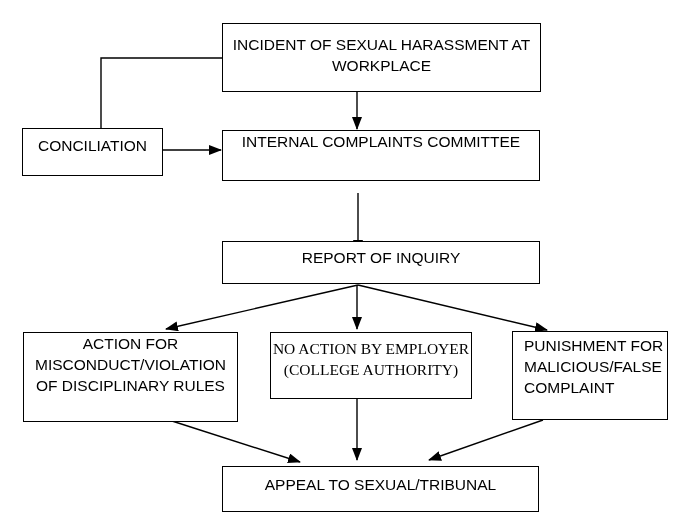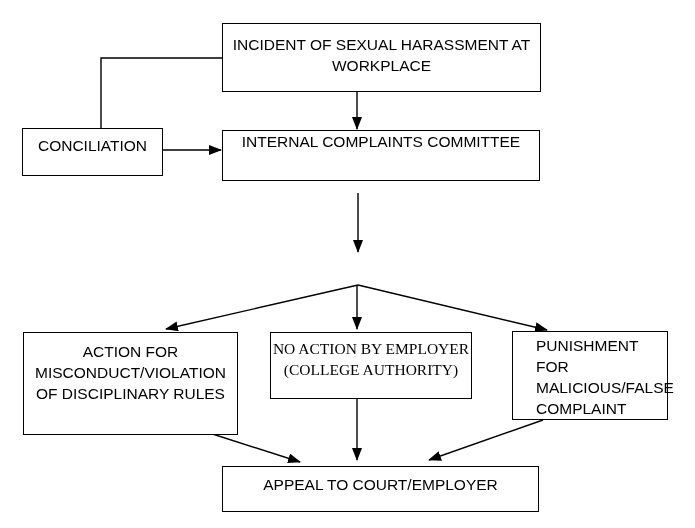--- a/index.html
+++ b/index.html
@@ -35,23 +35,23 @@
   #connectors line,#connectors polyline{
     stroke:var(--line);
     stroke-width:1.4;
     fill:none;
   }
   
   #node-incident    {left:222px;top:23px; width:319px;height:69px;padding-top:10px;}
   #node-conciliation{left:22px; top:128px;width:141px;height:48px;padding-top:6px;}
   #node-icc         {left:222px;top:130px;width:318px;height:51px;padding-top:0;}
   #node-report      {left:222px;top:241px;width:318px;height:43px;padding-top:5px;}
-  #node-action      {left:23px; top:332px;width:215px;height:103px;padding-top:8px;}
+  #node-action      {left:23px; top:332px;width:215px;height:90px;}
   #node-no-action   {left:270px;top:332px;width:202px;height:67px;padding-top:5px;font-family:Liberation Serif, serif;}
-  #node-punishment  {left:512px;top:331px;width:156px;height:89px;padding-top:3px;padding-left:23px;}
+  #node-punishment  {left:512px;top:331px;width:156px;height:89px;padding-top:3px;padding-left:11px;}
   #node-appeal      {left:222px;top:466px;width:317px;height:46px;padding-top:7px;}
 </style>
 </head>
 <body>
 
 <div id="canvas">
 
   <svg id="connectors" width="695" height="528" viewBox="0 0 695 528" xmlns="http://www.w3.org/2000/svg">
     <defs>
       <marker id="arrowhead" markerUnits="userSpaceOnUse" markerWidth="13" markerHeight="10" refX="12" refY="5" orient="auto">
@@ -71,27 +71,28 @@
     <line x1="543" y1="420" x2="429" y2="460" marker-end="url(#arrowhead)"></line>
   </svg>
 
   <div class="node" id="node-incident">INCIDENT OF SEXUAL HARASSMENT AT
 WORKPLACE</div>
 
   <div class="node" id="node-conciliation">CONCILIATION</div>
 
   <div class="node" id="node-icc">INTERNAL COMPLAINTS COMMITTEE</div>
 
+  <div class="node" id="node-report">REPORT OF INQUIRY</div>
 
   <div class="node" id="node-action">ACTION FOR
 MISCONDUCT/VIOLATION
 OF DISCIPLINARY RULES</div>
 
   <div class="node" id="node-no-action">NO ACTION BY EMPLOYER
 (COLLEGE AUTHORITY)</div>
 
   <div class="node left-align" id="node-punishment">PUNISHMENT FOR
 MALICIOUS/FALSE
 COMPLAINT</div>
 
-  <div class="node" id="node-appeal">APPEAL TO COURT/EMPLOYER</div>
+  <div class="node" id="node-appeal">APPEAL TO SEXUAL/TRIBUNAL</div>
 
 </div>
 
 </body></html>

